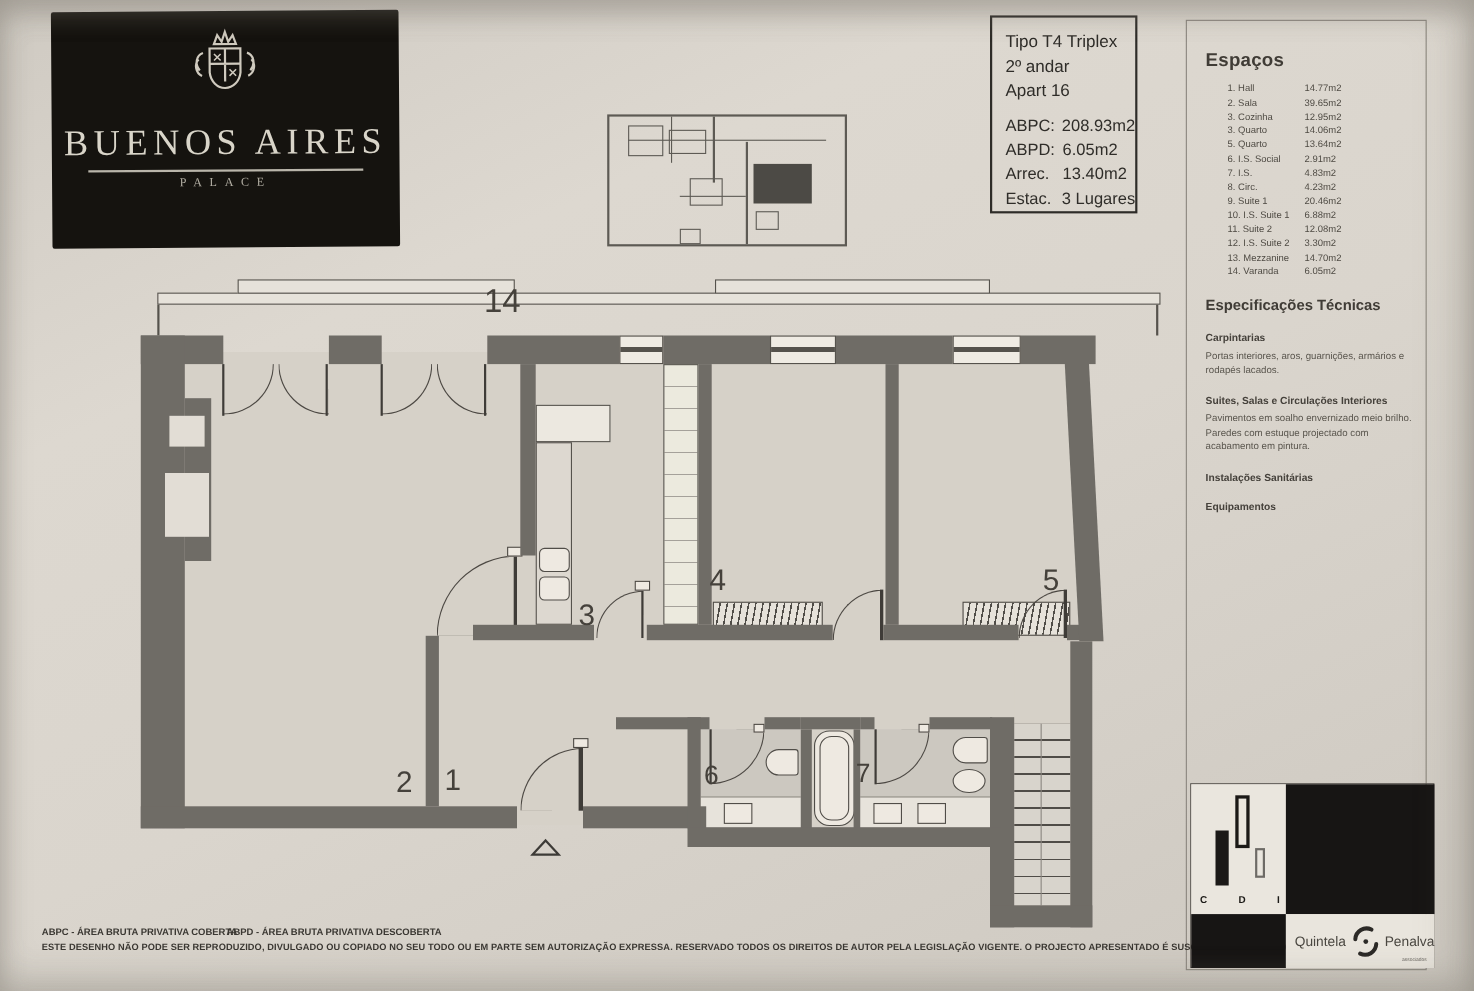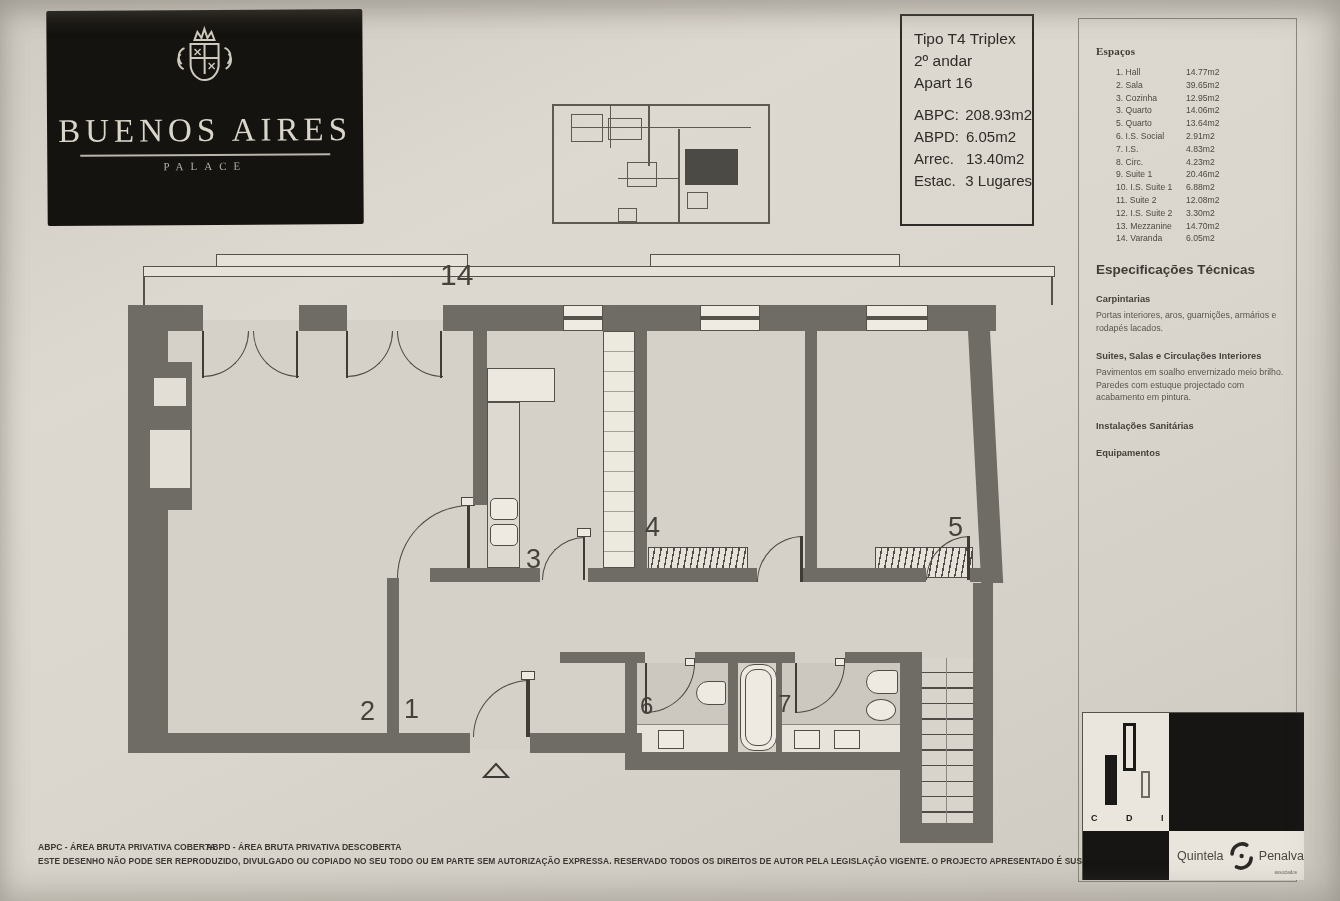--- a/index.html
+++ b/index.html
@@ -9,30 +9,30 @@
   .vignette{position:absolute;inset:0;pointer-events:none;z-index:50;
             box-shadow:inset 0 14px 22px rgba(120,115,105,.35), inset 0 -10px 30px rgba(120,115,105,.28), inset -18px 0 40px rgba(120,115,105,.18);}
   
   .logo-box{left:47px;top:10px;width:316px;height:215px;background:#15130f;border-radius:2px;
             transform:rotate(-.4deg);display:flex;flex-direction:column;align-items:center;z-index:5;}
   .crest{margin-top:14px;}
   .brand-name{font-family:"Liberation Serif",serif;font-size:33px;letter-spacing:5px;color:#d9d5c9;margin-top:2px;white-space:nowrap;}
   .brand-rule{width:250px;height:2px;background:#b9b5aa;margin-top:5px;}
   .brand-sub{font-family:"Liberation Serif",serif;font-size:11px;letter-spacing:7px;color:#b2aea3;margin-top:4px;}
   
-  .info-box{left:900px;top:14px;width:134px;height:212px;border:2px solid #2e2c28;color:#2f2d29;
+  .info-box{left:900px;top:14px;width:134px;height:180px;border:2px solid #2e2c28;color:#2f2d29;
             padding:12px 0 0 12px;box-sizing:border-box;}
   .info-line{font-size:15.5px;line-height:22px;white-space:nowrap;}
   .info-metrics{margin-top:10px;}
   .metric-row{display:flex;font-size:15px;line-height:22px;white-space:nowrap;}
   .metric-label{width:52px;}
   
   .side-panel{left:1078px;top:18px;width:219px;height:864px;border:1px solid #8a867e;box-sizing:border-box;
               padding:26px 0 0 17px;color:#4e4a43;}
-  .panel-title{font-size:11px;font-weight:bold;color:#403c36;letter-spacing:.2px;font-family:Liberation Serif, serif;}
+  .panel-title{font-size:17px;font-weight:bold;color:#403c36;letter-spacing:.2px;}
   .esp-list{margin:9px 0 0 20px;}
   .esp-item{display:flex;font-size:8.6px;line-height:12.8px;color:#4e4a43;}
   .esp-name{width:70px;}
   .spec-title{margin-top:17px;font-size:13.5px;font-weight:bold;color:#403c36;}
   .spec-sec{margin-top:17px;}
   .spec-h{font-size:9.3px;font-weight:bold;color:#45413b;margin-bottom:5px;width:185px;}
   .spec-b{font-size:8.8px;line-height:1.42;color:#59554d;width:188px;}
   
   .logo-grid{left:1082px;top:712px;width:222px;height:168px;border:1px solid #55524c;box-sizing:border-box;z-index:6;}
   .cell{position:absolute;box-sizing:border-box;}

